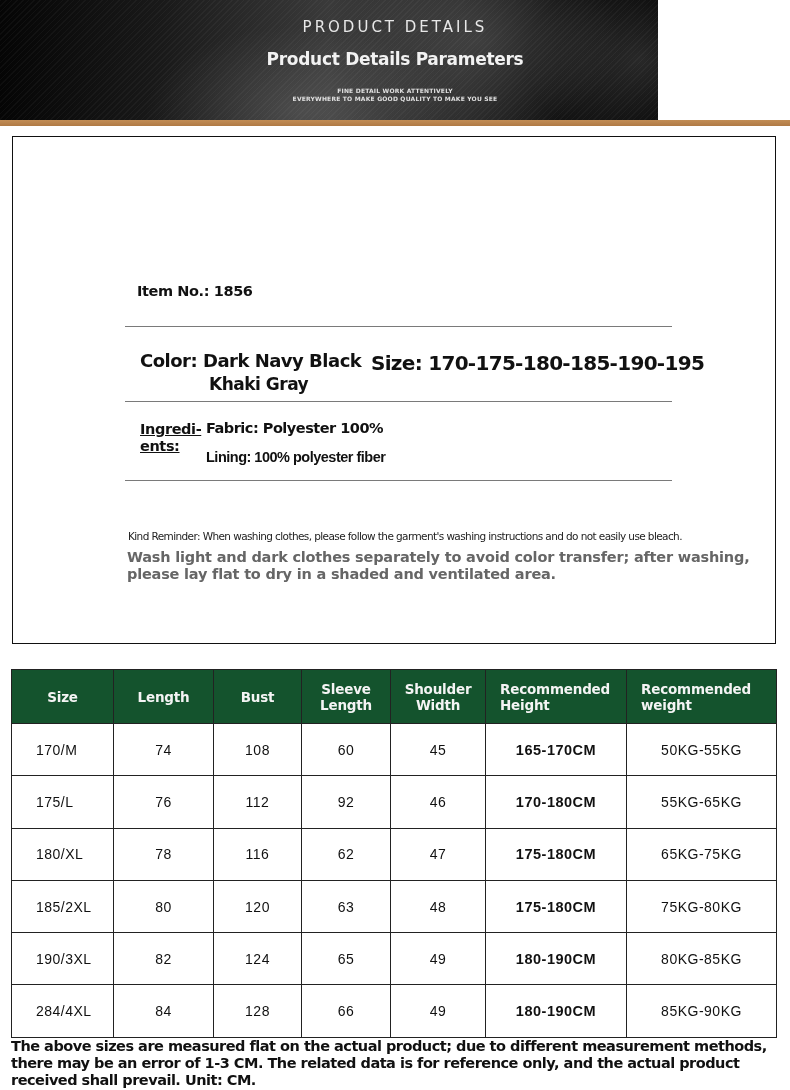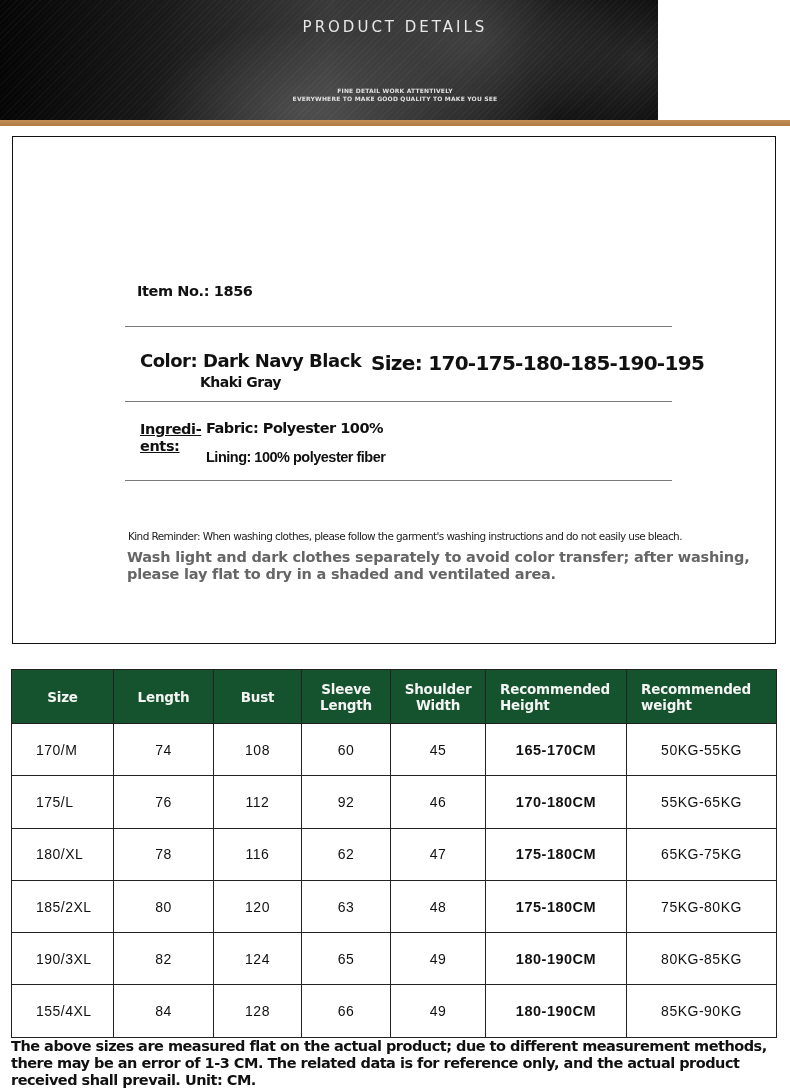--- a/index.html
+++ b/index.html
@@ -31,21 +31,21 @@
     .banner .b-small.l1 { top: 87px; }
     .banner .b-small.l2 { top: 95px; }
     .gold-bar { position: absolute; left: 0; top: 120px; width: 790px; height: 6px; background: linear-gradient(180deg, #c28d55, #b07a45); }
 
     
     .info-box { position: absolute; left: 12px; top: 136px; width: 764px; height: 508px; border: 1.5px solid #111; }
     .abs { position: absolute; }
     .item-no { left: 124px; top: 146px; font-size: 14.5px; font-weight: bold; font-family: "DejaVu Sans", sans-serif; letter-spacing: -0.4px; }
     .divider { left: 112px; width: 547px; height: 1px; background: #7a7a7a; }
     .color-l1 { left: 127px; top: 213px; font-size: 18px; font-weight: bold; font-family: "DejaVu Sans", sans-serif; letter-spacing: -0.5px; }
-    .color-l2 { left: 187px; top: 237px; font-size: 14px; font-weight: bold; font-family: "DejaVu Sans", sans-serif; letter-spacing: -0.5px; text-align: center; }
+    .color-l2 { left: 196px; top: 237px; font-size: 17px; font-weight: bold; font-family: "DejaVu Sans", sans-serif; letter-spacing: -0.5px; text-align: center; }
     .size-line { left: 358px; top: 214px; font-size: 20px; font-weight: bold; font-family: "DejaVu Sans", sans-serif; letter-spacing: -0.7px; }
     .ingr-label { left: 127px; top: 284px; font-size: 14.5px; font-weight: bold; font-family: "DejaVu Sans", sans-serif; letter-spacing: -0.4px; line-height: 17px; width: 60px; text-decoration: underline; }
     .fabric { left: 193px; top: 283px; font-size: 14.5px; font-weight: bold; font-family: "DejaVu Sans", sans-serif; letter-spacing: -0.5px; }
     .lining { left: 193px; top: 312px; font-size: 14.5px; font-weight: bold; font-family: Liberation Sans, sans-serif; letter-spacing: -0.5px; }
     .reminder { left: 115px; top: 393px; font-size: 10.5px; color: #222; font-family: "DejaVu Sans", sans-serif; letter-spacing: -0.6px; white-space: nowrap; }
     .wash { left: 114px; top: 412px; width: 640px; font-size: 14.5px; color: #666; font-weight: bold; font-family: "DejaVu Sans", sans-serif; letter-spacing: -0.2px; line-height: 17px; }
 
     
     .size-table { position: absolute; left: 11px; top: 669px; border-collapse: collapse; table-layout: fixed; }
     .size-table th, .size-table td { border: 1.5px solid #222; }
@@ -63,20 +63,21 @@
     .footnote {
       position: absolute; left: 11px; top: 1038px; width: 775px; font-size: 14.5px; font-weight: bold;
       font-family: "DejaVu Sans", sans-serif; color: #111; letter-spacing: -0.5px; line-height: 17px;
     }
   </style>
 </head>
 <body>
 
 <div class="banner">
   <div class="b-title">PRODUCT DETAILS</div>
+  <div class="b-sub">Product Details Parameters</div>
   <div class="b-small l1">FINE DETAIL WORK ATTENTIVELY</div>
   <div class="b-small l2">EVERYWHERE TO MAKE GOOD QUALITY TO MAKE YOU SEE</div>
 </div>
 <div class="gold-bar"></div>
 
 <div class="info-box">
   <div class="abs item-no">Item No.: 1856</div>
   <div class="abs divider" style="top:189px;"></div>
   <div class="abs color-l1">Color: Dark Navy Black</div>
   <div class="abs color-l2">Khaki Gray</div>
@@ -151,21 +152,21 @@
       <tr>
         <td class="c-size">190/3XL</td>
         <td>82</td>
         <td>124</td>
         <td>65</td>
         <td>49</td>
         <td class="c-height">180-190CM</td>
         <td>80KG-85KG</td>
       </tr>
       <tr>
-        <td class="c-size">155/4XL</td>
+        <td class="c-size">284/4XL</td>
         <td>84</td>
         <td>128</td>
         <td>66</td>
         <td>49</td>
         <td class="c-height">180-190CM</td>
         <td>85KG-90KG</td>
       </tr>
     </tbody>
 </table>
 

